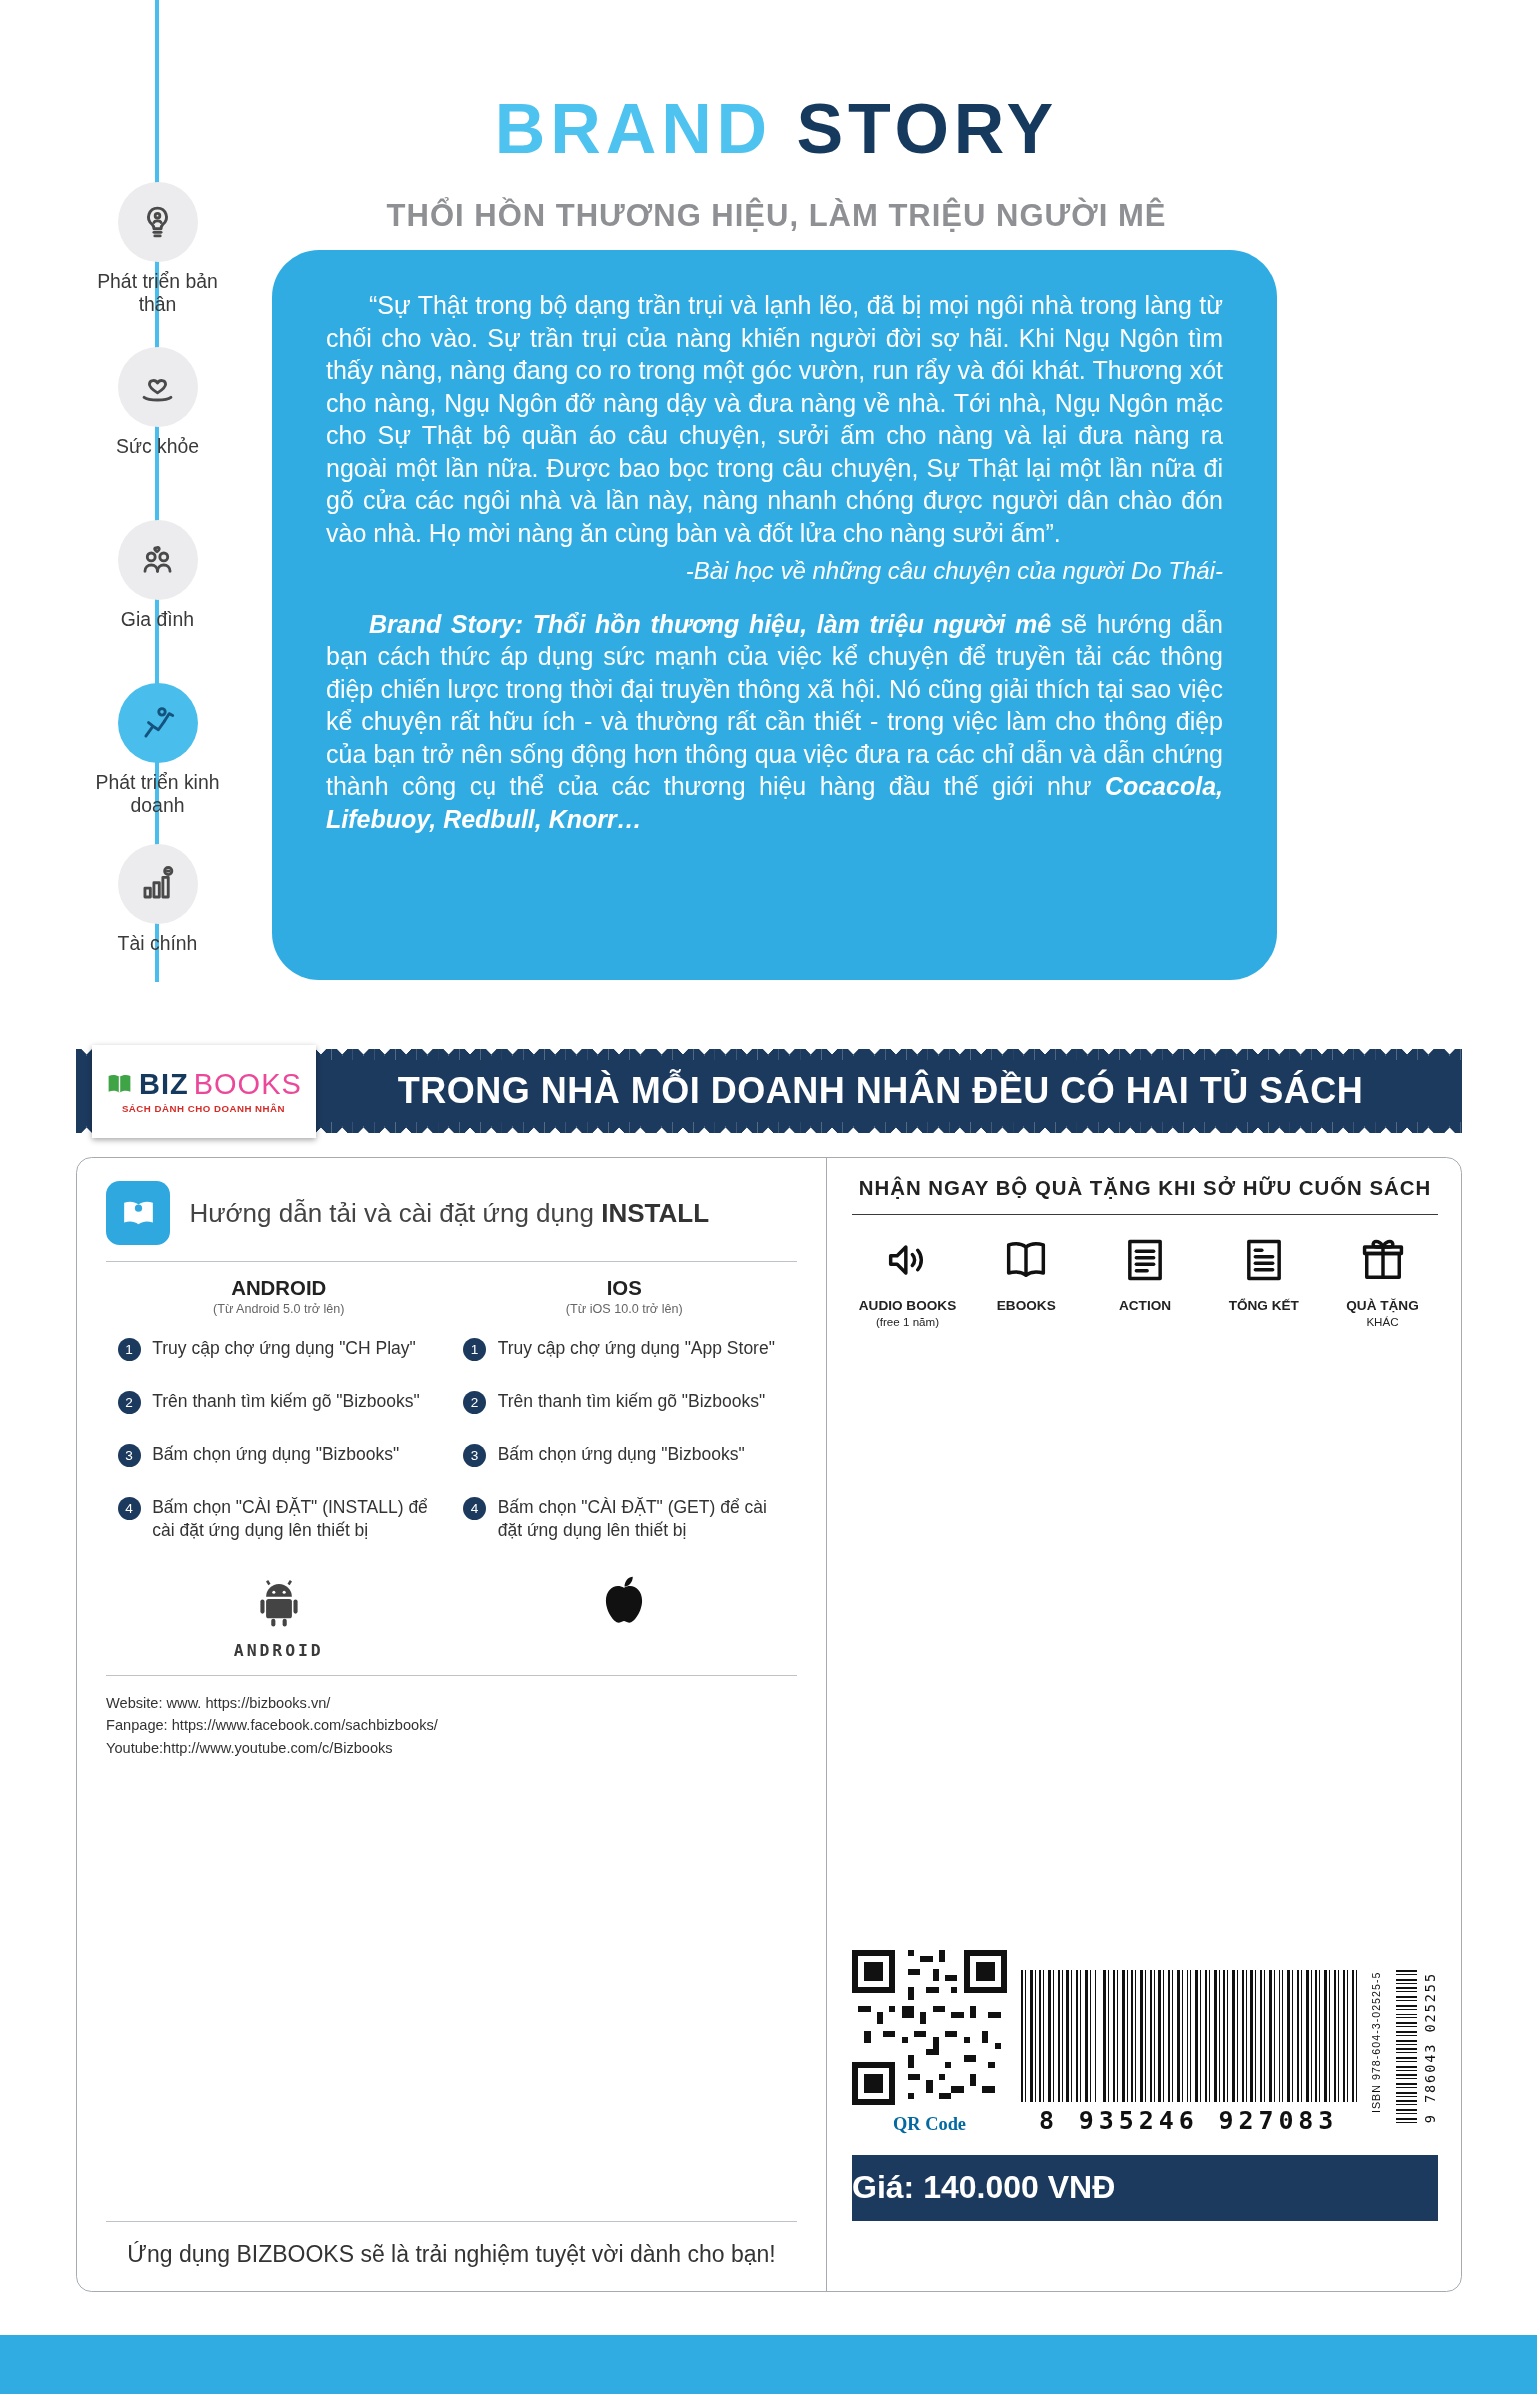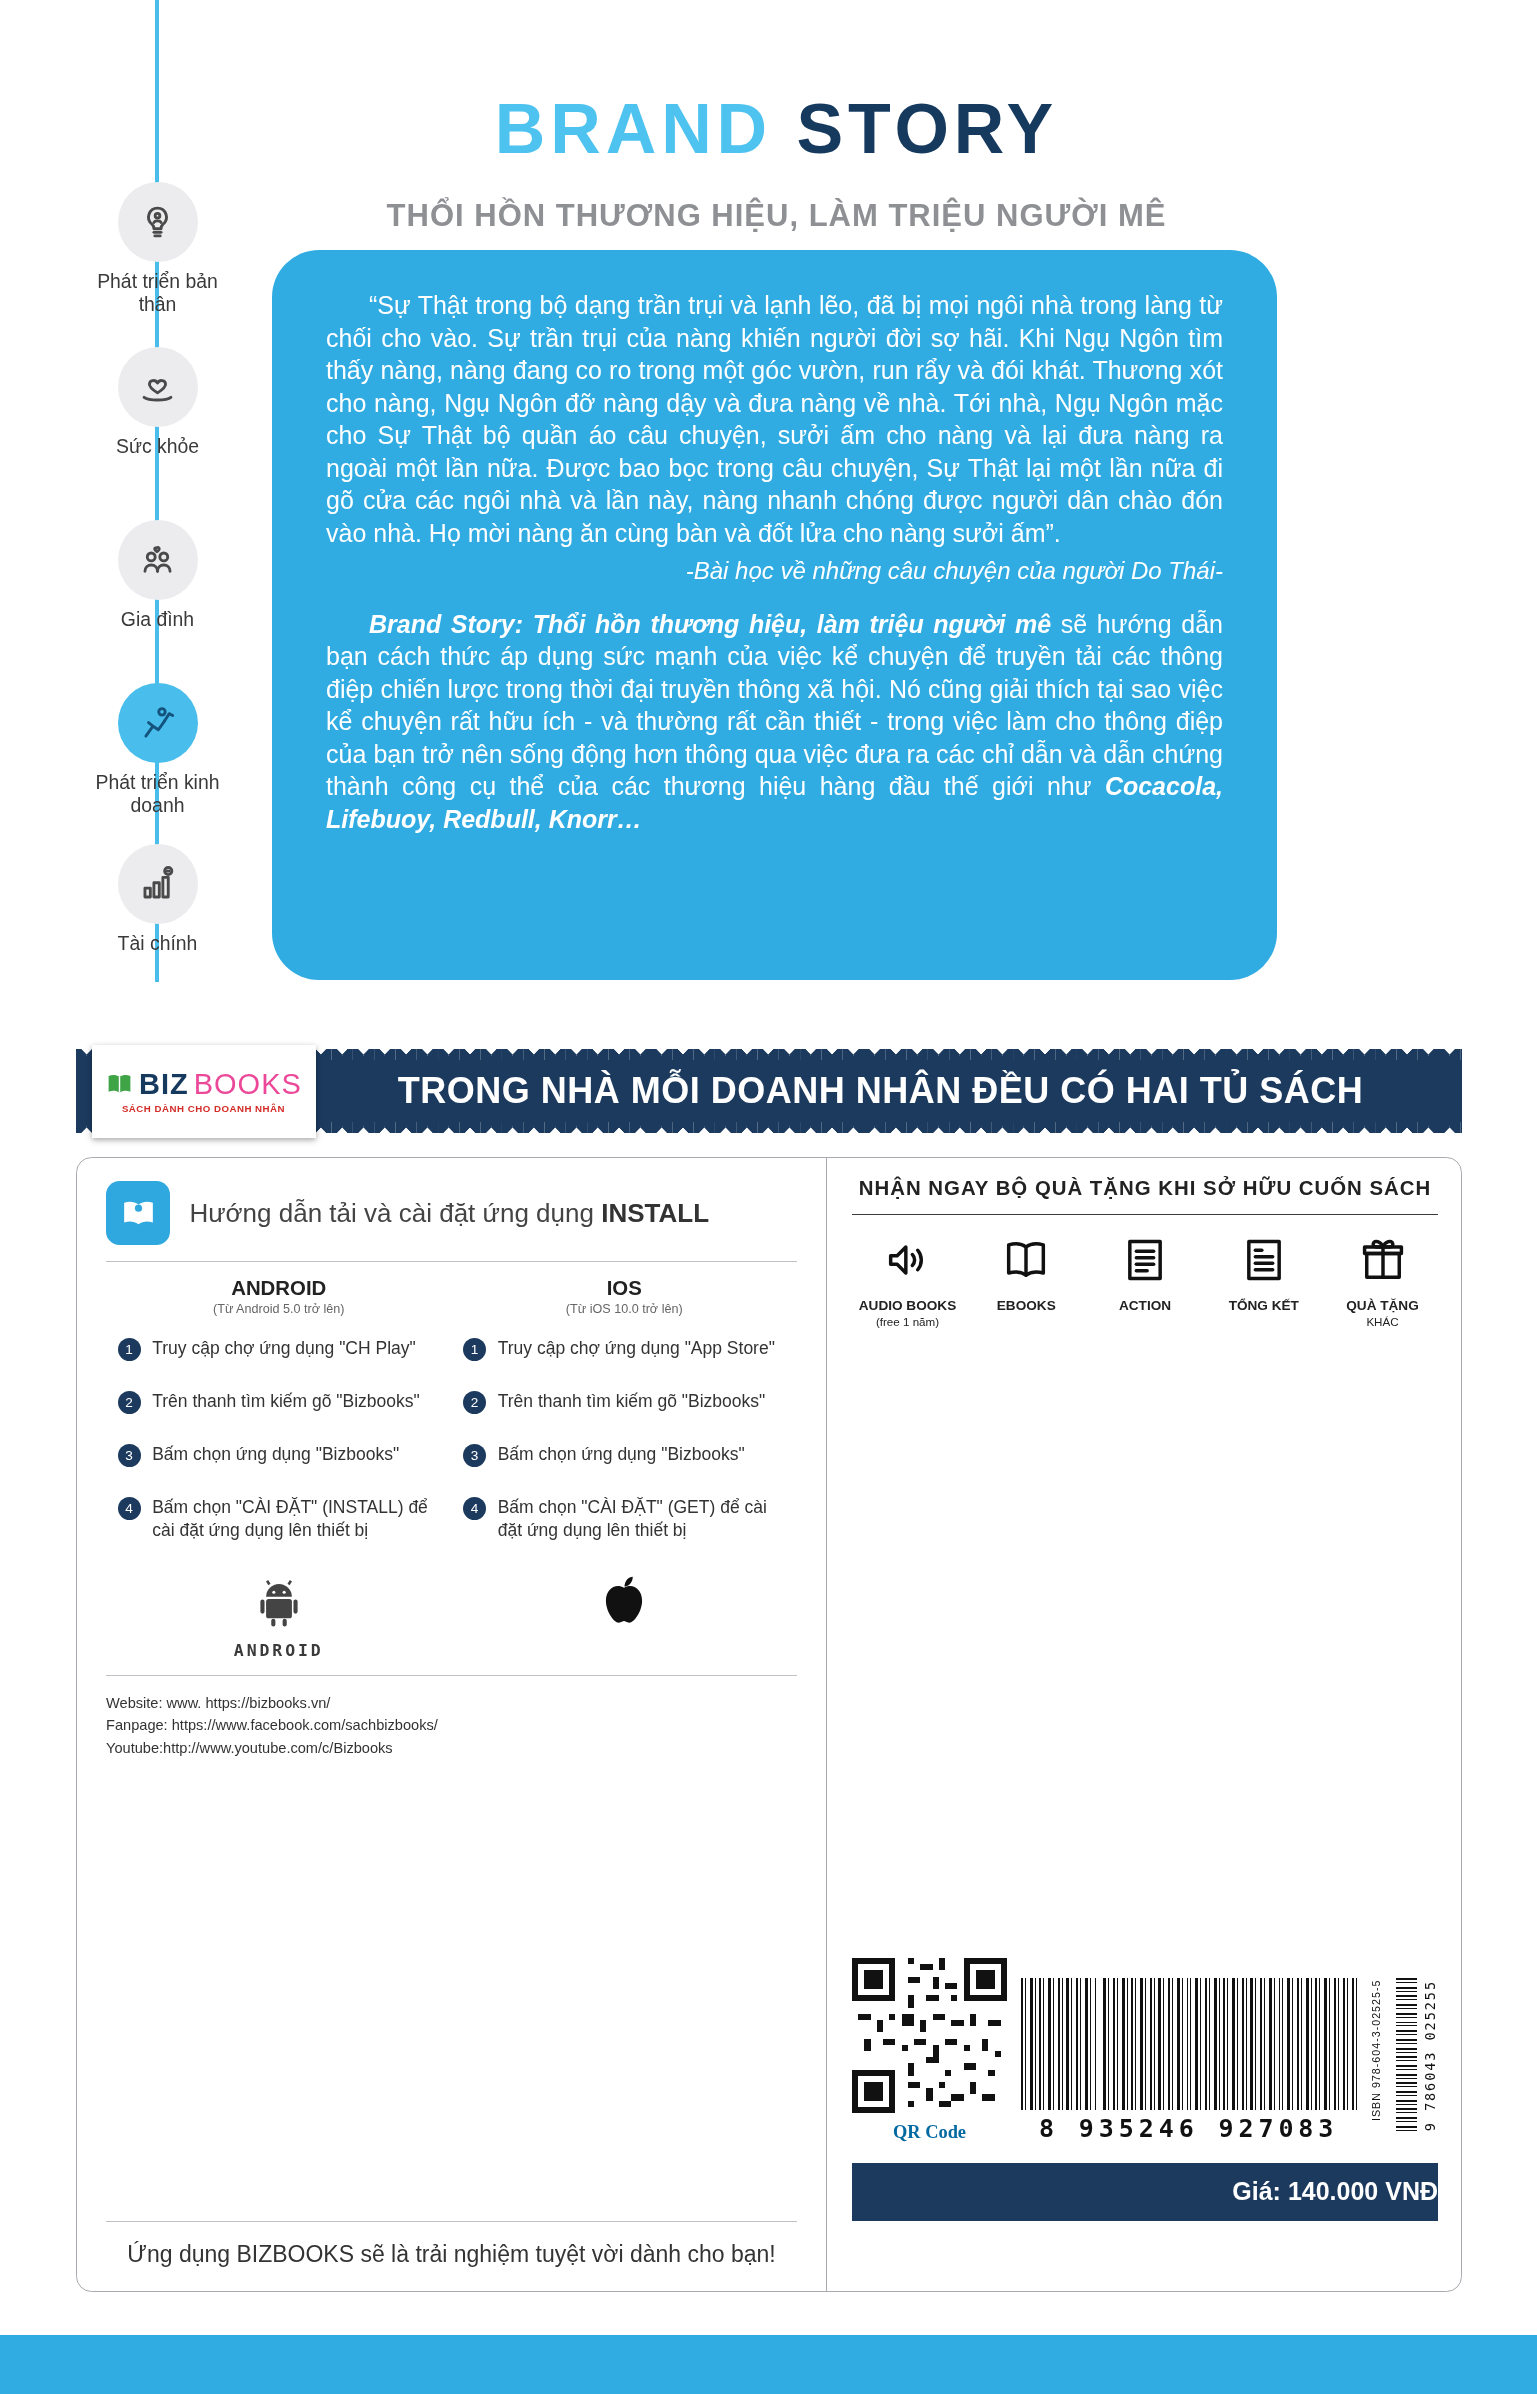--- a/index.html
+++ b/index.html
@@ -94,22 +94,22 @@
   .qr-label{font-size:18.4px;font-weight:bold;color:#0369a1;margin-top:5.8px;font-family:Liberation Serif, serif;}
   .bc-wrap{flex:1;text-align:center;}
   .bc-lines{height:132px;background:repeating-linear-gradient(90deg,#111 0 1.9px,#fff 1.9px 3.9px,#111 3.9px 4.9px,#fff 4.9px 8.7px,#111 8.7px 11.6px,#fff 11.6px 13.6px,#111 13.6px 14.6px,#fff 14.6px 18.4px);}
   .bc-num{font-size:25px;font-weight:bold;letter-spacing:4.9px;color:#111;margin-top:4px;font-family:"DejaVu Sans Mono",monospace;}
   .isbn-vert{writing-mode:vertical-rl;transform:rotate(180deg);font-size:10.7px;color:#111;
              letter-spacing:1px;align-self:center;height:165px;text-align:center;}
   .ean-wrap{display:flex;align-items:center;gap:4.9px;height:175px;}
   .vbar{width:21.3px;height:155px;background:repeating-linear-gradient(180deg,#111 0 1.9px,#fff 1.9px 3.9px,#111 3.9px 4.9px,#fff 4.9px 8.7px);}
   .ean-vert{writing-mode:vertical-rl;transform:rotate(180deg);font-size:13.6px;color:#111;
             letter-spacing:1.9px;font-family:"DejaVu Sans Mono",monospace;}
-  .price-bar{margin-top:19.4px;background:#1C3A5E;color:#fff;text-align:right;
-             font-size:25px;font-weight:bold;padding:14.6px 0;}
+  .price-bar{margin-top:19.4px;background:#1C3A5E;color:#fff;text-align:left;
+             font-size:32px;font-weight:bold;padding:14.6px 0;}
 
   .bottom-bar{position:absolute;left:0;top:2335px;width:1537px;height:60px;background:#31ACE3;}
 </style>
 </head>
 <body>
 
 <div class="page">
 
   <div class="tl-line"></div>
 

